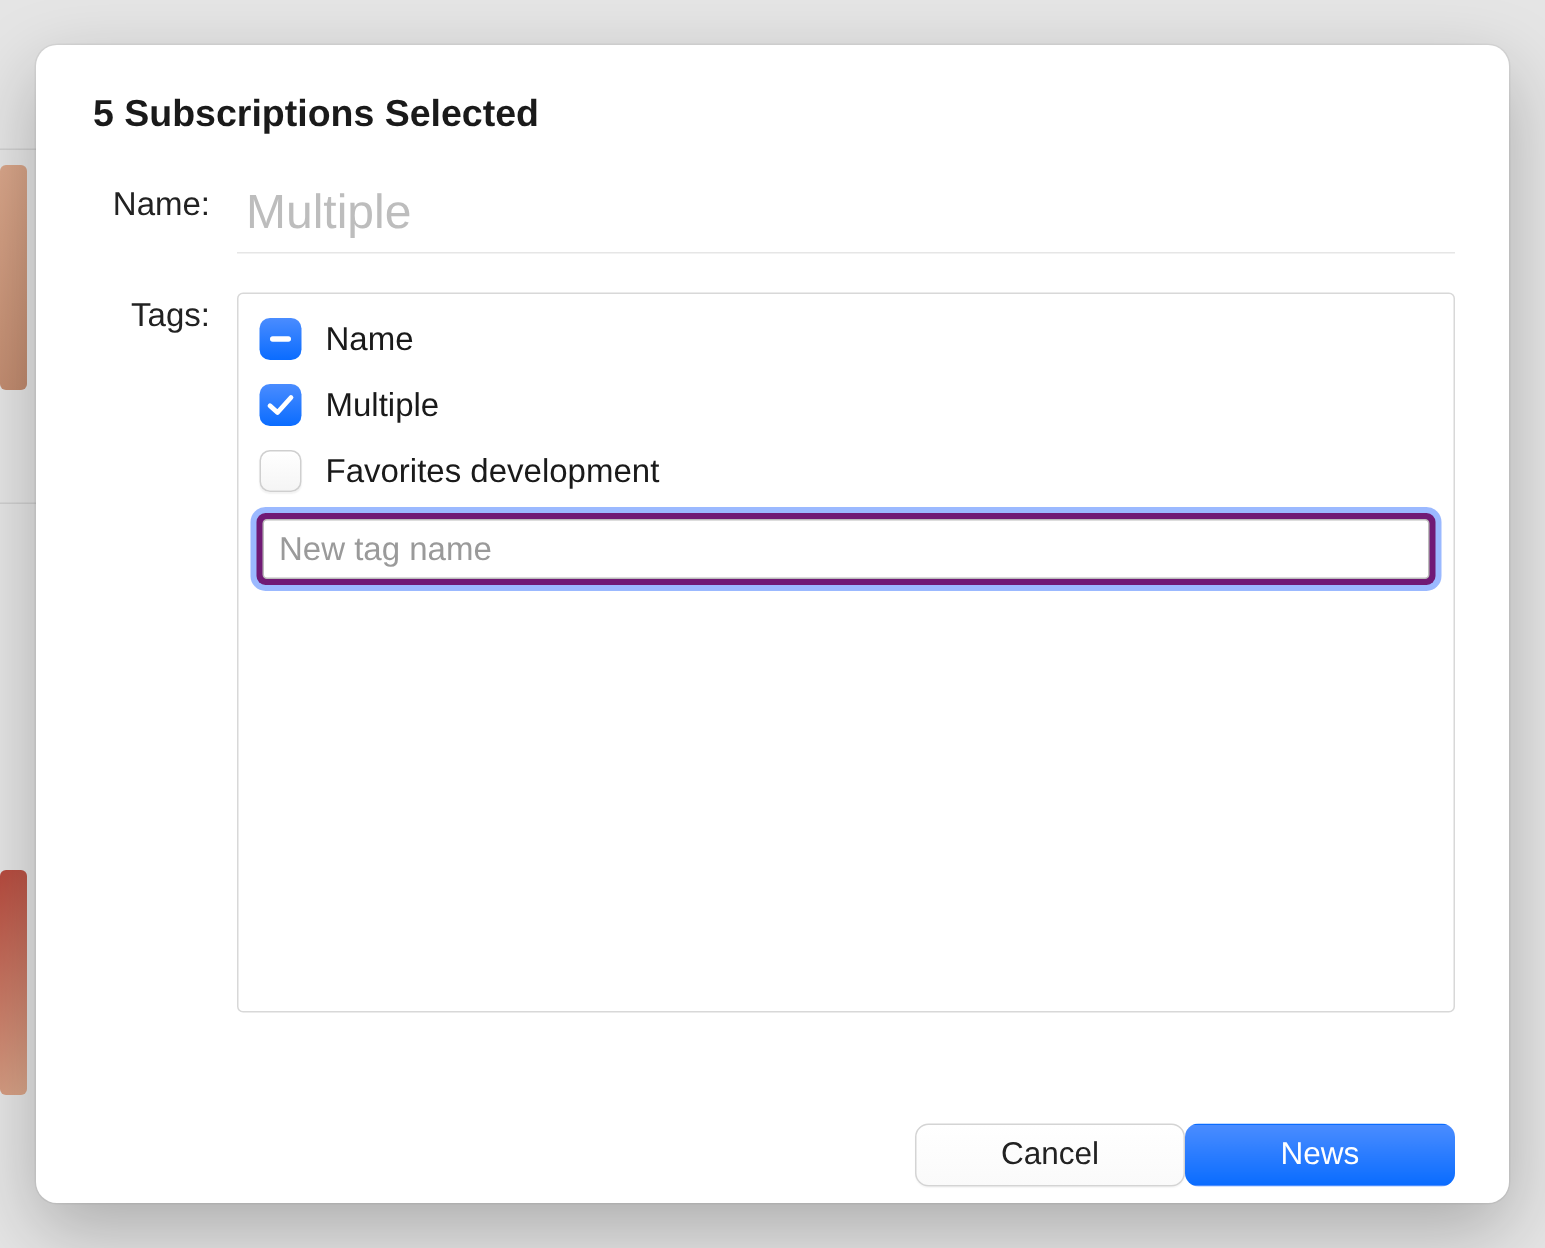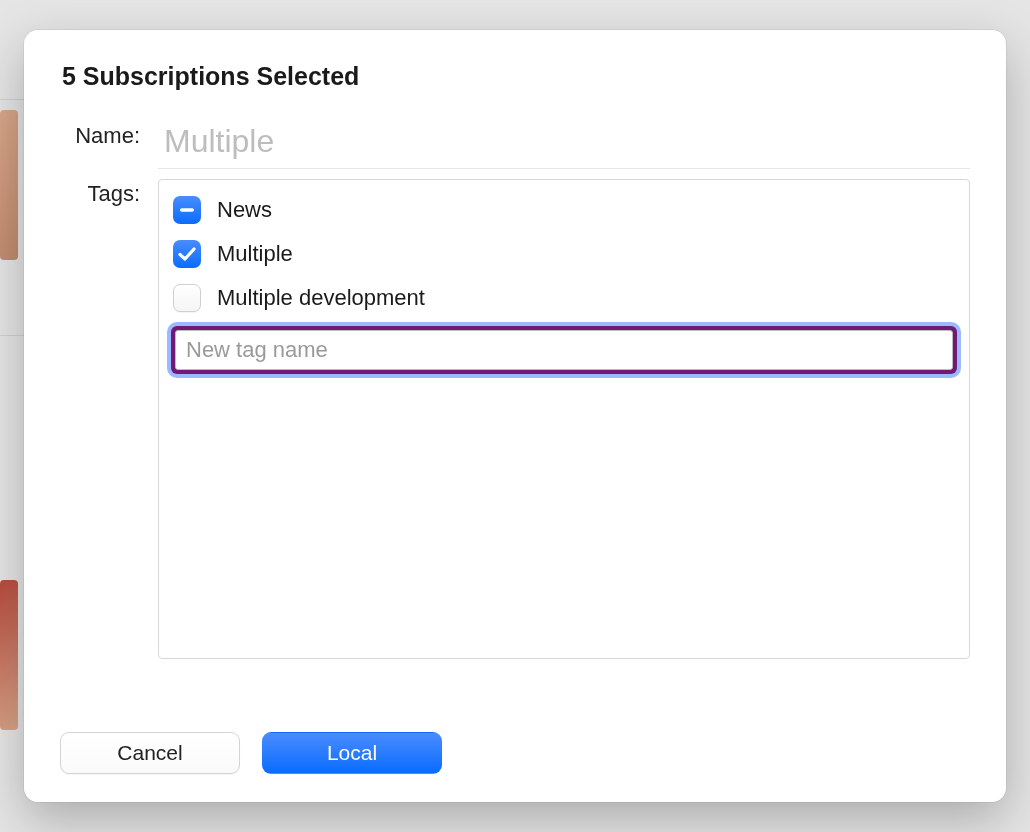--- a/index.html
+++ b/index.html
@@ -41,38 +41,38 @@
     
     .sheet {
       position: absolute;
       left: 24px;
       right: 24px;
       top: 30px;
       bottom: 30px;
       background: #ffffff;
       border-radius: 14px;
       box-shadow: 0 18px 50px rgba(0,0,0,0.25), 0 0 0 1px rgba(0,0,0,0.05);
-      padding: 32px 36px 28px 36px;
+      padding: 32px 36px 11px 36px;
       display: flex;
       flex-direction: column;
     }
 
     .sheet-title {
       font-size: 25px;
       font-weight: 600;
       color: #1a1a1a;
       margin-bottom: 30px;
       padding-left: 2px;
     }
 
     .form-area {
       flex: 1;
       display: flex;
       flex-direction: column;
-      gap: 10px;
+      gap: 26px;
     }
 
     .row {
       display: flex;
       align-items: flex-start;
       gap: 18px;
     }
 
     .row-label {
       width: 80px;
@@ -155,22 +155,21 @@
       border: 1px solid #bcbcbc;
       border-radius: 3px;
       font-size: 22px;
       padding: 6px 10px;
       outline: none;
     }
     .newtag-input::placeholder { color: #9a9a9a; }
 
     .button-row {
       display: flex;
-      justify-content: flex-start;
-      gap: 22px;
+      justify-content: flex-end;
       margin-top: 28px;
     }
 
     .btn {
       font-size: 21px;
       padding: 8px 0;
       width: 180px;
       border-radius: 9px;
       border: 1px solid transparent;
       cursor: pointer;
@@ -215,46 +214,46 @@
       <div class="row-label">Tags:</div>
 
       <div class="tags-box">
 
         <div class="tag-item">
           <span class="cb mixed">
             <svg viewBox="0 0 20 20">
                 <rect x="3" y="8.2" width="14" height="3.6" rx="1.8"></rect>
               </svg>
           </span>
-          <span class="tag-label">News</span>
+          <span class="tag-label">Name</span>
         </div>
 
         <div class="tag-item">
           <span class="cb checked">
             <svg viewBox="0 0 20 20">
                 <path d="M3 10.5 L8 15 L17 5" fill="none" stroke="#fff" stroke-width="3.2" stroke-linecap="round" stroke-linejoin="round"></path>
               </svg>
           </span>
           <span class="tag-label">Multiple</span>
         </div>
 
 
 
         <div class="tag-item">
           <span class="cb unchecked"></span>
-          <span class="tag-label">Multiple development</span>
+          <span class="tag-label">Favorites development</span>
         </div>
 
         <div class="newtag-wrap">
           <input class="newtag-input" type="text" placeholder="New tag name" style="">
         </div>
 
       </div>
     </div>
 
   </div>
 
   <div class="button-row">
     <button class="btn secondary">Cancel</button>
-    <button class="btn primary">Local</button>
+    <button class="btn primary">News</button>
   </div>
 
 </div>
 
 </body></html>

